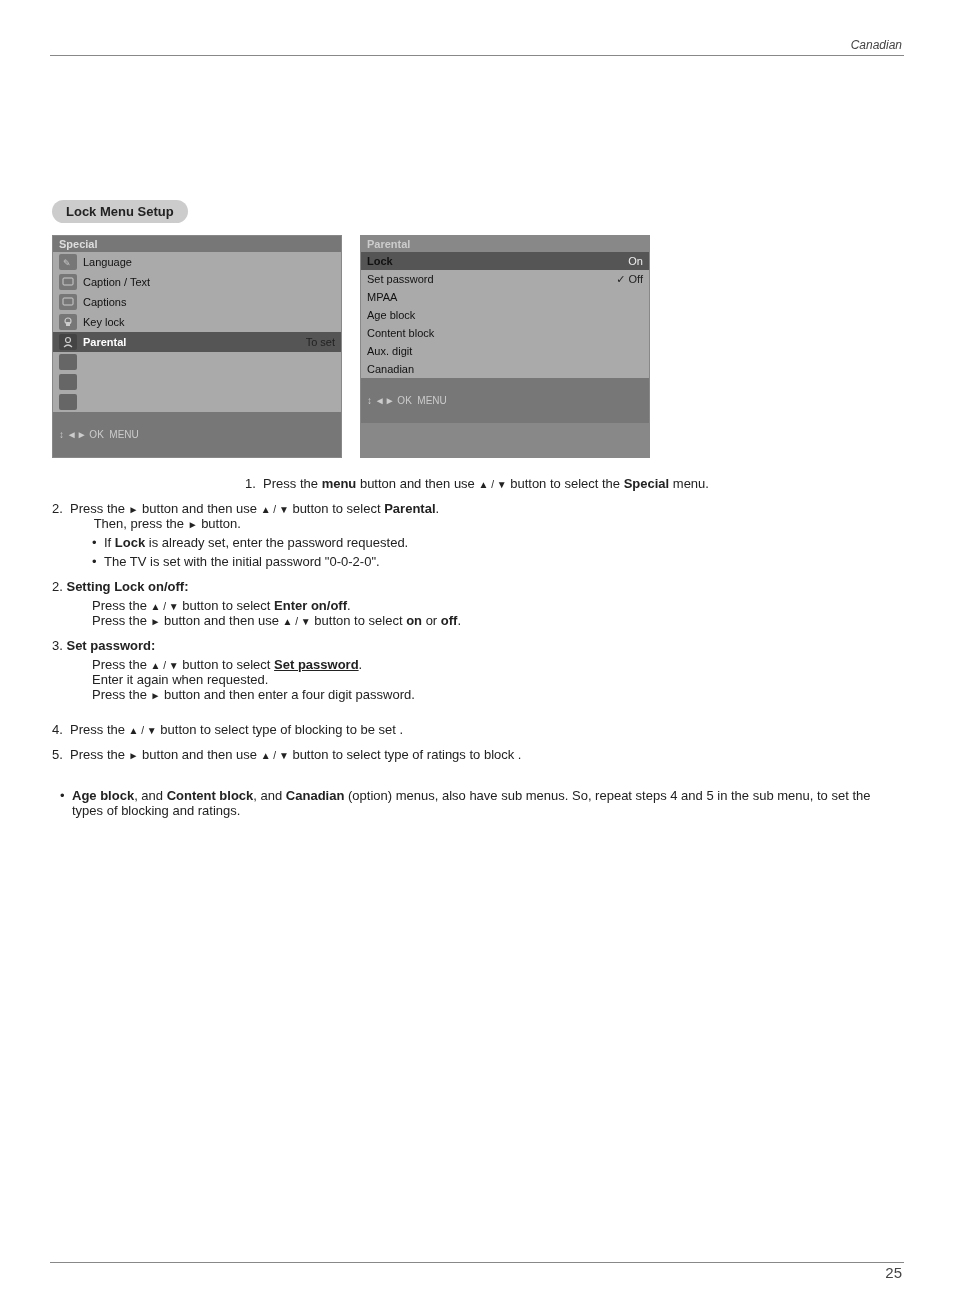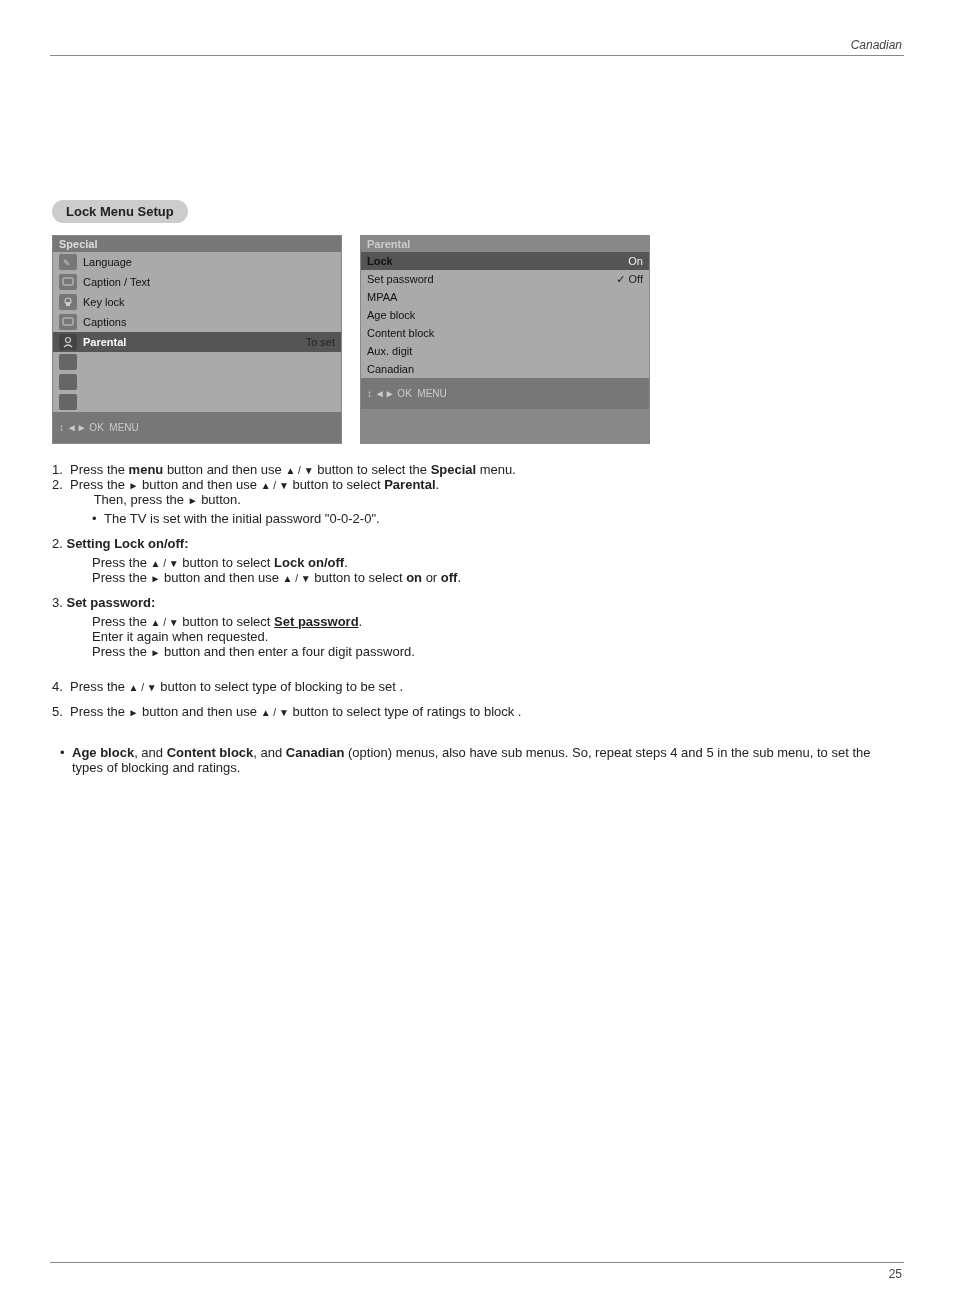--- a/index.html
+++ b/index.html
@@ -41,21 +41,21 @@
       font-size: 12px;
       font-style: italic;
       color: #444;
     }
 
     
     .page-number {
       position: absolute;
       bottom: 22px;
       right: 52px;
-      font-size: 12px;
+      font-size: 15px;
       color: #444;
     }
 
     
     .main-content {
       position: absolute;
       top: 70px;
       left: 52px;
       right: 52px;
       bottom: 55px;
@@ -133,21 +133,21 @@
 
     .menu-row .menu-value {
       color: #222;
       font-size: 11px;
       margin-left: 8px;
     }
 
     .menu-footer {
       background: #777;
       color: #ccc;
-      padding: 10px 6px;
+      padding: 17px 6px;
       font-size: 10px;
       display: flex;
       align-items: center;
       gap: 4px;
     }
 
     
     .menu-box-right .menu-box-header {
       background: #888;
       color: #ccc;
@@ -212,34 +212,34 @@
             <svg width="12" height="12" viewBox="0 0 12 12">
                 <rect x="1" y="2" width="10" height="7" rx="1" fill="none" stroke="#ccc" stroke-width="1"></rect>
               </svg>
           </div>
           <span class="menu-label">Caption / Text</span>
         </div>
 
         <div class="menu-row">
           <div class="menu-icon" style="background:#777;">
             <svg width="12" height="12" viewBox="0 0 12 12">
+                <rect x="1" y="2" width="10" height="7" rx="1" fill="none" stroke="#ccc" stroke-width="1"></rect>
+              </svg>
+          </div>
+          <span class="menu-label">Captions</span>
+        </div>
+
+        <div class="menu-row">
+          <div class="menu-icon" style="background:#777;">
+            <svg width="12" height="12" viewBox="0 0 12 12">
                 <circle cx="6" cy="5" r="3" fill="none" stroke="#ccc" stroke-width="1.2"></circle>
                 <rect x="4" y="6" width="4" height="4" rx="0.5" fill="#ccc"></rect>
               </svg>
           </div>
           <span class="menu-label">Key lock</span>
-        </div>
-
-        <div class="menu-row">
-          <div class="menu-icon" style="background:#777;">
-            <svg width="12" height="12" viewBox="0 0 12 12">
-                <rect x="1" y="2" width="10" height="7" rx="1" fill="none" stroke="#ccc" stroke-width="1"></rect>
-              </svg>
-          </div>
-          <span class="menu-label">Captions</span>
         </div>
 
         <div class="menu-row highlighted">
           <div class="menu-icon" style="background:#444;">
             <svg width="12" height="12" viewBox="0 0 12 12">
                 <circle cx="6" cy="4" r="2.5" fill="none" stroke="#ccc" stroke-width="1.2"></circle>
                 <path d="M2 11 Q6 7 10 11" fill="none" stroke="#ccc" stroke-width="1.2"></path>
               </svg>
           </div>
           <span class="menu-label"><b>Parental</b></span>
@@ -305,37 +305,38 @@
       <div class="menu-footer">
         <span>↕ ◄► OK&nbsp;&nbsp;MENU</span>
       </div>
     </div>
 
   </div>
 
   
   <div class="instructions-area">
 
-    <div style="">
+    <div style="margin-bottom:10px;text-align:center;">
       <span>1.&nbsp; Press the <b>menu</b> button and then use <span style="font-size:10px;">▲ / ▼</span> button to select the <b>Special</b> menu.</span>
     </div>
 
     <div style="margin-bottom:4px;">
       <span>2.&nbsp; Press the <span style="font-size:10px;">►</span> button and then use <span style="font-size:10px;">▲ / ▼</span> button to select <b>Parental</b>.</span><br>
       <span style="padding-left:20px;">&nbsp;&nbsp;&nbsp;&nbsp;&nbsp;&nbsp;Then, press the <span style="font-size:10px;">►</span> button.</span>
     </div>
     <div style="padding-left:32px; margin-bottom:10px;">
+      <div class="bullet-item">If <b>Lock</b> is already set, enter the password requested.</div>
       <div class="bullet-item">The TV is set with the initial password "0-0-2-0".</div>
     </div>
 
     <div style="margin-bottom:4px; padding-left:0;">
       <span>2. <b>Setting Lock on/off:</b></span>
     </div>
     <div style="padding-left:40px; margin-bottom:10px;">
-      <div>Press the <span style="font-size:10px;">▲ / ▼</span> button to select <b>Lock on/off</b>.</div>
+      <div>Press the <span style="font-size:10px;">▲ / ▼</span> button to select <b>Enter on/off</b>.</div>
       <div>Press the <span style="font-size:10px;">►</span> button and then use <span style="font-size:10px;">▲ / ▼</span> button to select <b>on</b> or <b>off</b>.</div>
     </div>
 
     <div style="margin-bottom:4px;">
       <span>3. <b>Set password:</b></span>
     </div>
     <div style="padding-left:40px; margin-bottom:10px;">
       <div>Press the <span style="font-size:10px;">▲ / ▼</span> button to select <b><u>Set password</u></b>.</div>
       <div>Enter it again when requested.</div>
       <div>Press the <span style="font-size:10px;">►</span> button and then enter a four digit password.</div>

